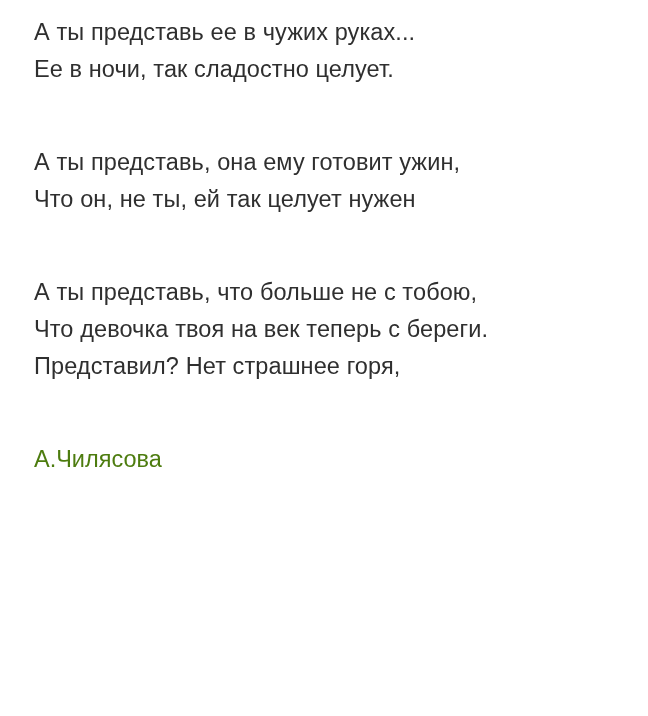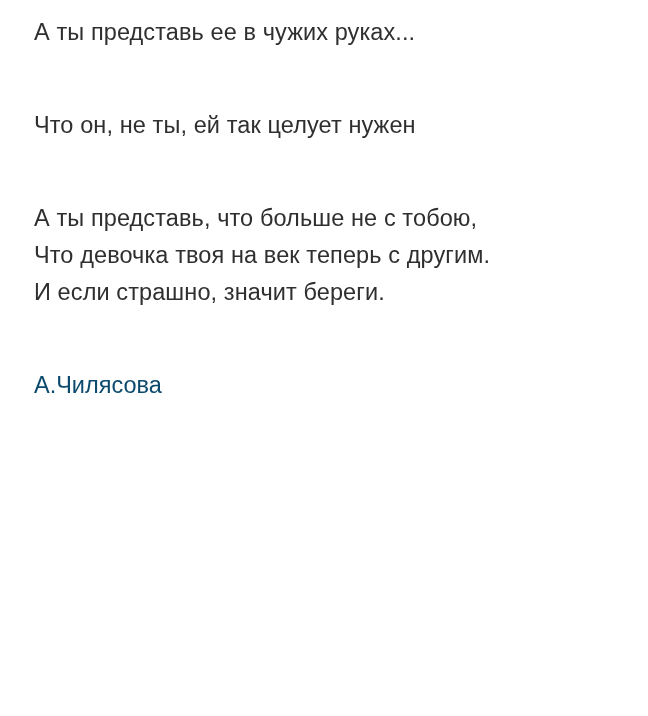--- a/index.html
+++ b/index.html
@@ -30,38 +30,40 @@
   .line {
     font-size: 23.5px;
     line-height: 37px;
     letter-spacing: 0.1px;
     color: #2f2f2f;
     white-space: pre;
   }
   .signature {
     font-size: 23.5px;
     line-height: 37px;
-    color: #0c4a6e;
+    color: #4d7c0f;
     margin-top: 0;
   }
 </style>
 </head>
 <body>
 
 <div class="poem">
 
   <div class="stanza">
     <div class="line">А ты представь ее в чужих руках...</div>
+    <div class="line">Ее в ночи, так сладостно целует.</div>
   </div>
 
   <div class="stanza">
+    <div class="line">А ты представь, она ему готовит ужин,</div>
     <div class="line">Что он, не ты, ей так целует нужен</div>
   </div>
 
   <div class="stanza">
     <div class="line">А ты представь, что больше не с тобою,</div>
-    <div class="line">Что девочка твоя на век теперь с другим.</div>
-    <div class="line">И если страшно, значит береги.</div>
+    <div class="line">Что девочка твоя на век теперь с береги.</div>
+    <div class="line">Представил? Нет страшнее горя,</div>
   </div>
 
   <div class="signature">А.Чилясова</div>
 
 </div>
 
 </body></html>

